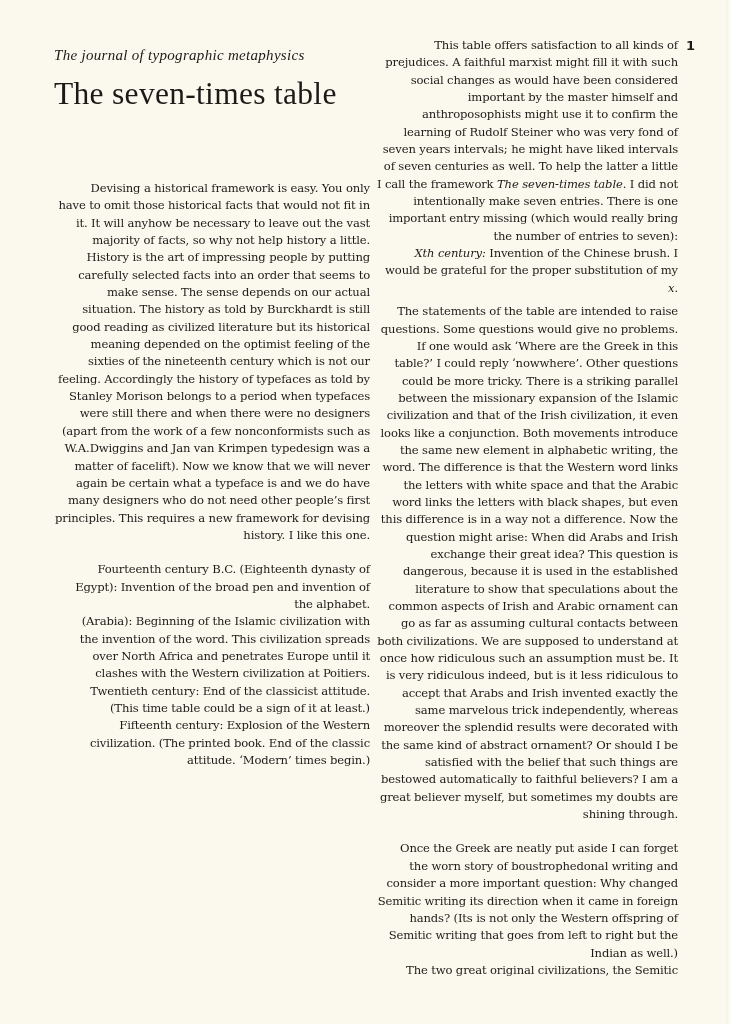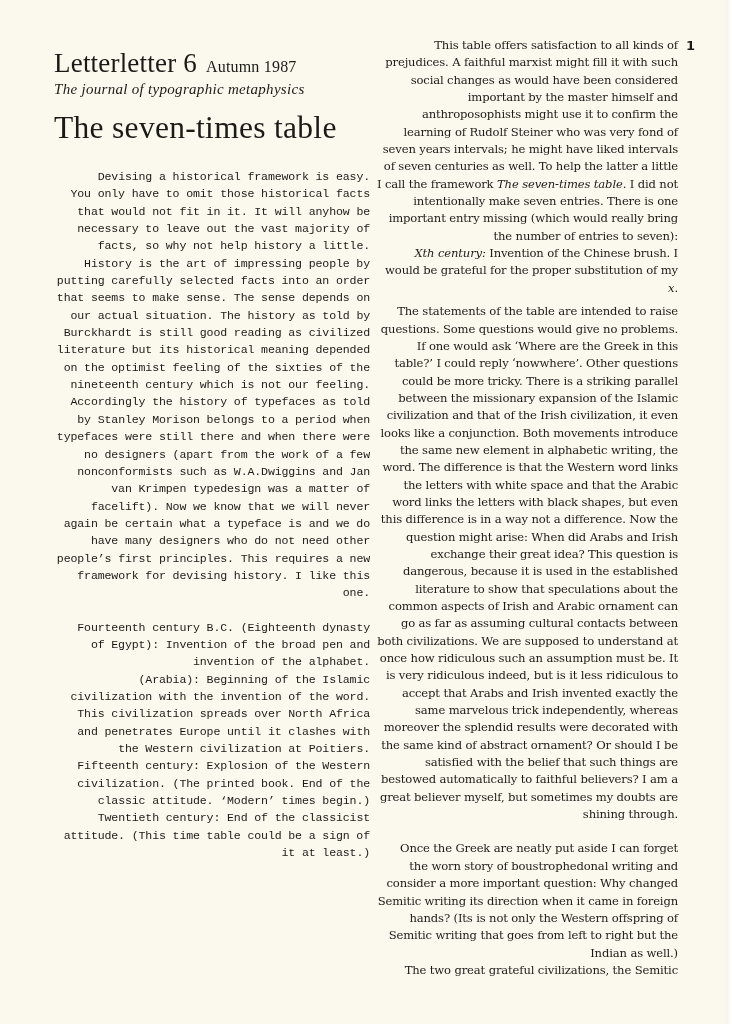--- a/index.html
+++ b/index.html
@@ -14,21 +14,21 @@
     .page-edge {
       position: absolute; top: 0; right: 0; width: 6px; height: 1024px;
       background: linear-gradient(to right, #f5f3e6, #ffffff);
     }
     .col {
       position: absolute;
       font-size: 11.6px;
       line-height: 17.35px;
       letter-spacing: -0.15px;
     }
-    .col-left { left: 54px; top: 168px; width: 316px; font-family: Liberation Mono, monospace; }
+    .col-left { left: 54px; top: 180px; width: 316px; }
     .col-right { left: 376px; top: 37px; width: 302px; }
     .masthead {
       position: absolute; left: 54px; top: 48px; width: 320px;
     }
     .mast-title {
       font-family: "Liberation Serif", "DejaVu Serif", serif;
       font-size: 27px; line-height: 30px; letter-spacing: 0.2px;
       white-space: nowrap;
     }
     .mast-issue {
@@ -54,39 +54,38 @@
       font-size: 13px; line-height: 17px;
     }
     em { font-style: italic; }
   </style>
 </head>
 <body>
 
 <div class="page-edge"></div>
 
 <header class="masthead">
-  <div class="mast-title"><span>Letterletter 6</span> <span class="mast-issue">Autumn 1987</span></div>
   <div class="mast-sub">The journal of typographic metaphysics</div>
   <h1 class="article-title" style="font-weight:normal;">The seven-times table</h1>
 </header>
 
 <section class="col col-left">
   <p>Devising a historical framework is easy. You only have to omit those historical facts that would not fit in it. It will anyhow be necessary to leave out the vast majority of facts, so why not help history a little. History is the art of impressing people by putting carefully selected facts into an order that seems to make sense. The sense depends on our actual situation. The history as told by Burckhardt is still good reading as civilized literature but its historical meaning depended on the optimist feeling of the sixties of the nineteenth century which is not our feeling. Accordingly the history of typefaces as told by Stanley Morison belongs to a period when typefaces were still there and when there were no designers (apart from the work of a few nonconformists such as W.A.Dwiggins and Jan van Krimpen typedesign was a matter of facelift). Now we know that we will never again be certain what a typeface is and we do have many designers who do not need other people’s first principles. This requires a new framework for devising history. I like this one.</p>
   <div class="gap"></div>
   <div>
     <p>Fourteenth century B.C. (Eighteenth dynasty of Egypt): Invention of the broad pen and invention of the alphabet.</p>
     <p>(Arabia): Beginning of the Islamic civilization with the invention of the word. This civilization spreads over North Africa and penetrates Europe until it clashes with the Western civilization at Poitiers.</p>
+    <p>Twentieth century: End of the classicist attitude. (This time table could be a sign of it at least.)</p>
     <p>Fifteenth century: Explosion of the Western civilization. (The printed book. End of the classic attitude. ‘Modern’ times begin.)</p>
-    <p>Twentieth century: End of the classicist attitude. (This time table could be a sign of it at least.)</p>
   </div>
 </section>
 
 <section class="col col-right">
   <p><span>This table offers satisfaction to all kinds of prejudices. A faithful marxist might fill it with such social changes as would have been considered important by the master himself and anthroposophists might use it to confirm the learning of Rudolf Steiner who was very fond of seven years intervals; he might have liked intervals of seven centuries as well. To help the latter a little I call the framework </span><em>The seven-times table</em><span>. I did not intentionally make seven entries. There is one important entry missing (which would really bring the number of entries to seven):</span></p>
   <p><em>Xth century:</em><span> Invention of the Chinese brush. I would be grateful for the proper substitution of my </span><em>x</em><span>.</span></p>
   <div class="gap-sm"></div>
   <p>The statements of the table are intended to raise questions. Some questions would give no problems. If one would ask ‘Where are the Greek in this table?’ I could reply ‘nowwhere’. Other questions could be more tricky. There is a striking parallel between the missionary expansion of the Islamic civilization and that of the Irish civilization, it even looks like a conjunction. Both movements introduce the same new element in alphabetic writing, the word. The difference is that the Western word links the letters with white space and that the Arabic word links the letters with black shapes, but even this difference is in a way not a difference. Now the question might arise: When did Arabs and Irish exchange their great idea? This question is dangerous, because it is used in the established literature to show that speculations about the common aspects of Irish and Arabic ornament can go as far as assuming cultural contacts between both civilizations. We are supposed to understand at once how ridiculous such an assumption must be. It is very ridiculous indeed, but is it less ridiculous to accept that Arabs and Irish invented exactly the same marvelous trick independently, whereas moreover the splendid results were decorated with the same kind of abstract ornament? Or should I be satisfied with the belief that such things are bestowed automatically to faithful believers? I am a great believer myself, but sometimes my doubts are shining through.</p>
   <div class="gap"></div>
   <p>Once the Greek are neatly put aside I can forget the worn story of boustrophedonal writing and consider a more important question: Why changed Semitic writing its direction when it came in foreign hands? (Its is not only the Western offspring of Semitic writing that goes from left to right but the Indian as well.)</p>
-  <p>The two great grateful civilizations, the Semitic</p>
+  <p>The two great original civilizations, the Semitic</p>
 </section>
 
 <div class="page-number">1</div>
 
 </body></html>

